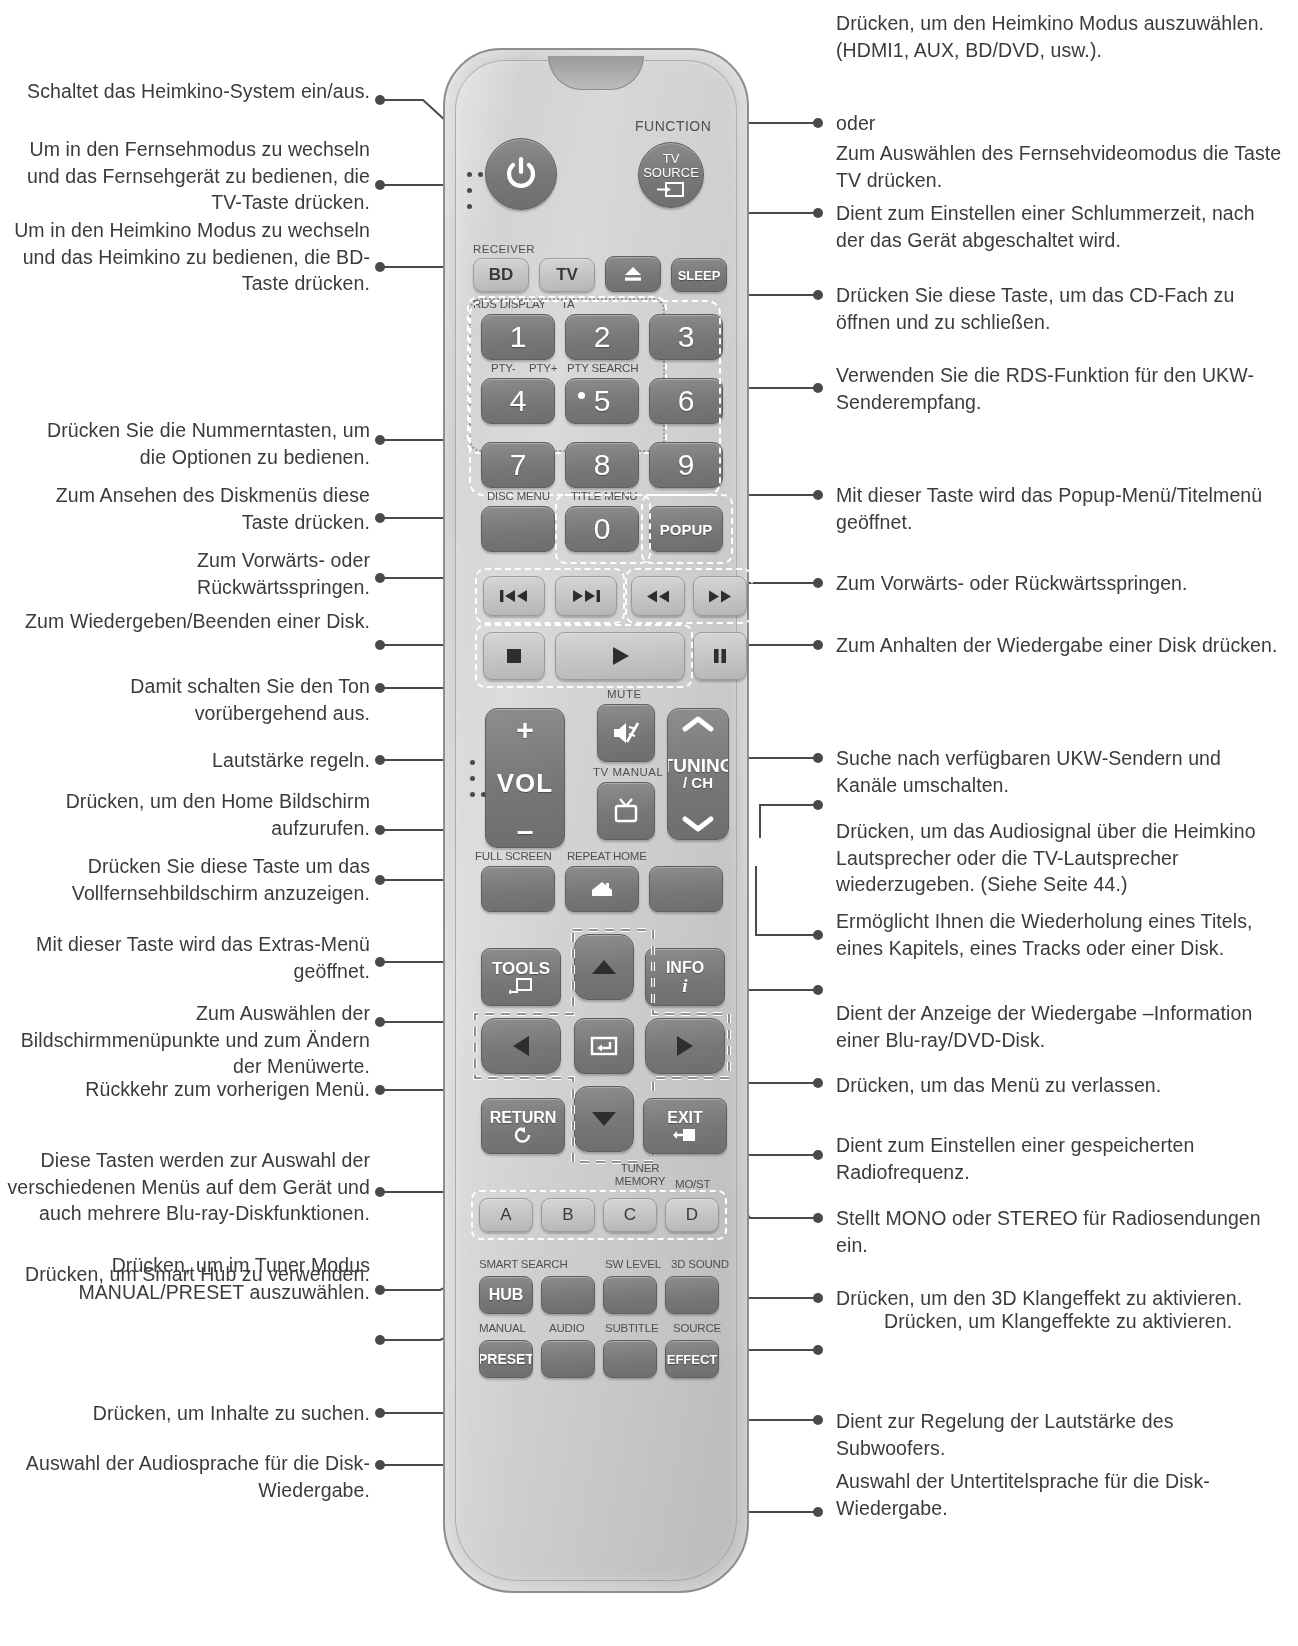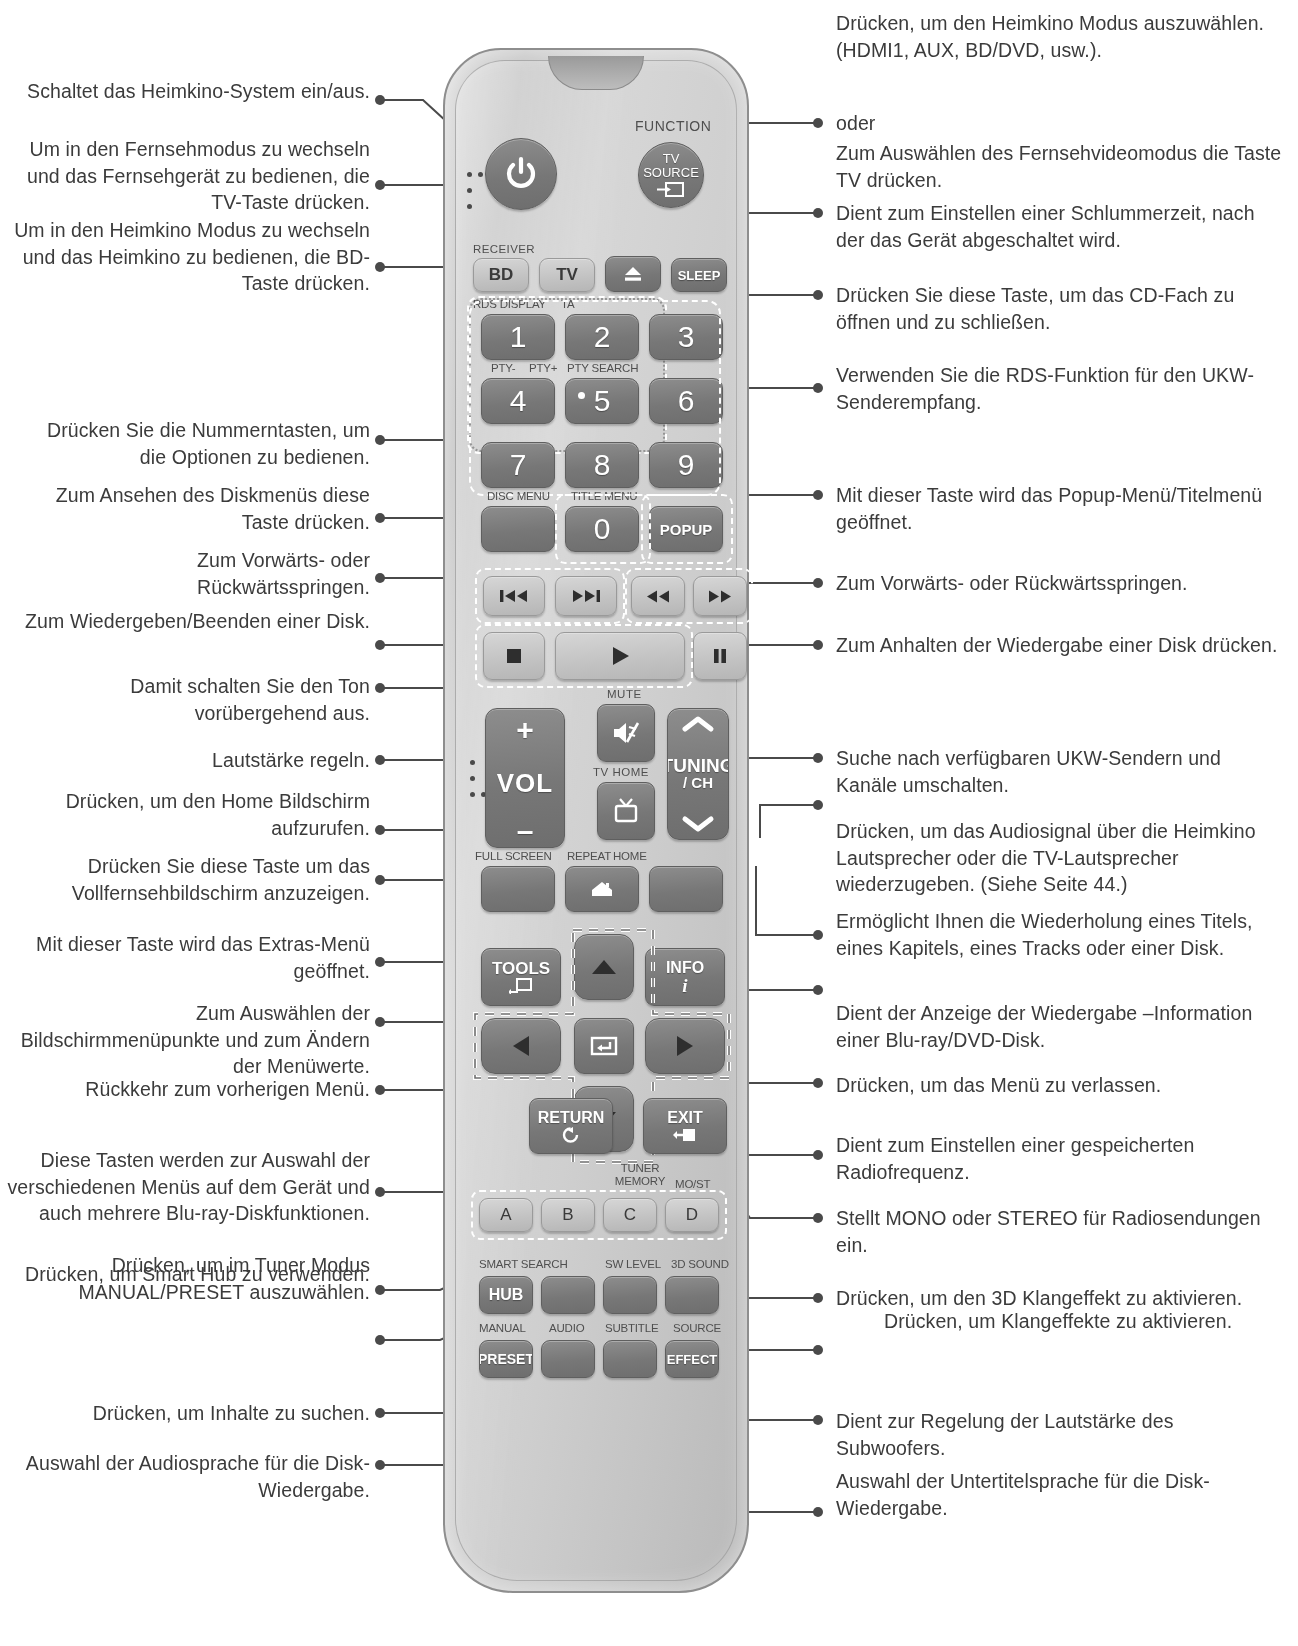--- a/index.html
+++ b/index.html
@@ -337,21 +337,21 @@
 
   <div class="btn" style="left:152px;top:654px;width:58px;height:58px;">
     <svg width="30" height="26" viewBox="0 0 30 26">
       <path d="M3 9 h5 l7-6 v20 l-7-6 H3 z" fill="#fff"></path>
       <line x1="16" y1="22" x2="27" y2="3" stroke="#fff" stroke-width="2.6"></line>
       <line x1="18" y1="7" x2="25" y2="9" stroke="#fff" stroke-width="2.2"></line>
       <line x1="18" y1="14" x2="24" y2="16" stroke="#fff" stroke-width="2.2"></line>
     </svg>
   </div>
 
-  <div class="slabel" style="left:148px;top:716px;letter-spacing:.5px;">TV HOME</div>
+  <div class="slabel" style="left:148px;top:716px;letter-spacing:.5px;">TV MANUAL</div>
   <div class="btn" style="left:152px;top:732px;width:58px;height:58px;">
     <svg width="32" height="28" viewBox="0 0 32 28">
       <rect x="6" y="9" width="20" height="15" rx="2" fill="none" stroke="#fff" stroke-width="2.4"></rect>
       <line x1="10" y1="2" x2="16" y2="9" stroke="#fff" stroke-width="2.2"></line>
       <line x1="22" y1="2" x2="16" y2="9" stroke="#fff" stroke-width="2.2"></line>
     </svg>
   </div>
 
   <div class="btn" style="left:222px;top:658px;width:62px;height:132px;border-radius:12px;justify-content:space-between;padding:6px 0;">
     <svg width="34" height="18" viewBox="0 0 34 18">
@@ -418,21 +418,21 @@
     <svg width="28" height="20" viewBox="0 0 28 20">
         <polygon points="14,17 2,3 26,3" fill="#2e2e2e"></polygon>
       </svg>
   </div>
 
   <svg style="position:absolute;left:22px;top:876px;" width="270" height="240">
     <path d="M106 4 H186 V88 H262 V152 H186 V236 H106 V152 H8 V88 H106 Z" fill="none" stroke="#ffffff" stroke-width="4" stroke-dasharray="9 7"></path>
     <path d="M106 4 H186 V88 H262 V152 H186 V236 H106 V152 H8 V88 H106 Z" fill="none" stroke="#707070" stroke-width="1.6" stroke-dasharray="9 7"></path>
   </svg>
 
-  <div class="btn" style="left:36px;top:1048px;width:84px;height:56px;line-height:18px;margin-left:48px;">
+  <div class="btn" style="left:36px;top:1048px;width:84px;height:56px;line-height:18px;">
     <span style="font-size:16px;">RETURN</span>
     <svg width="20" height="16" viewBox="0 0 20 16">
       <path d="M16 8 A6.5 6.5 0 1 1 9.5 1.5" fill="none" stroke="#fff" stroke-width="2.4"></path>
       <polygon points="12,0 12,6 6.5,3" fill="#fff"></polygon>
     </svg>
   </div>
   <div class="btn" style="left:198px;top:1048px;width:84px;height:56px;line-height:18px;">
     <span style="font-size:16px;">EXIT</span>
     <svg width="24" height="16" viewBox="0 0 24 16">
       <rect x="10" y="2" width="12" height="12" fill="#fff"></rect>

